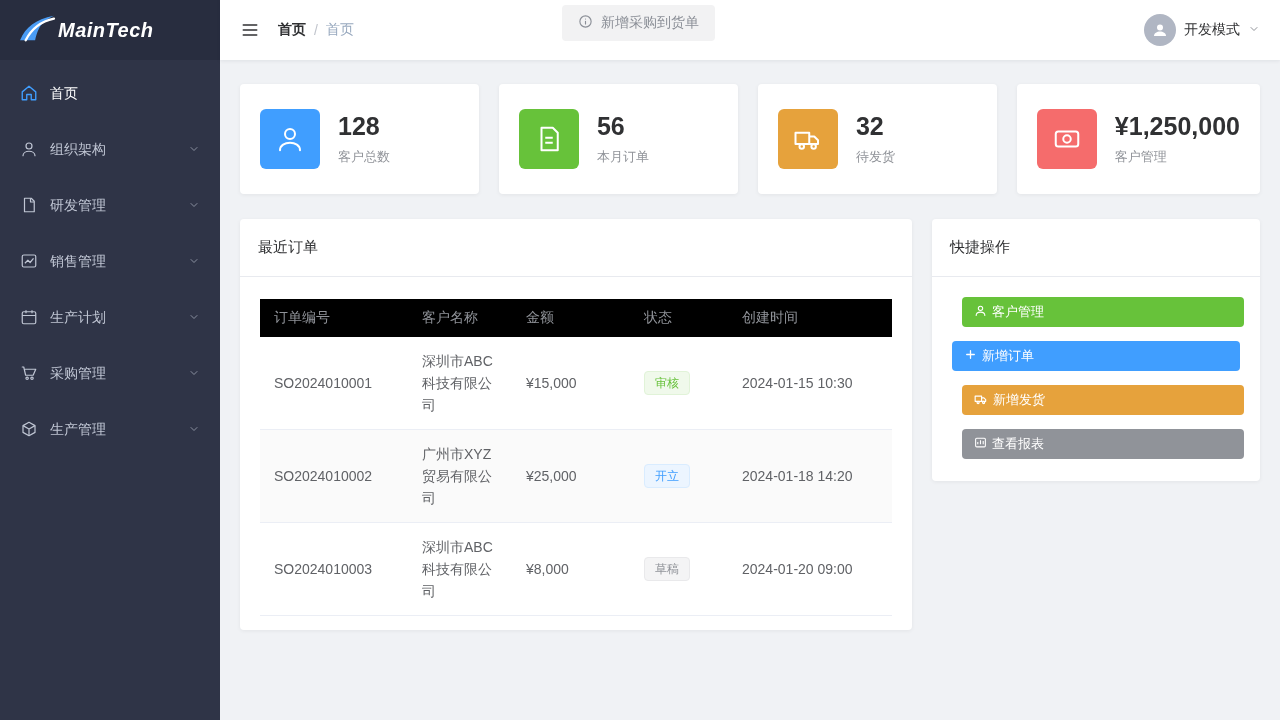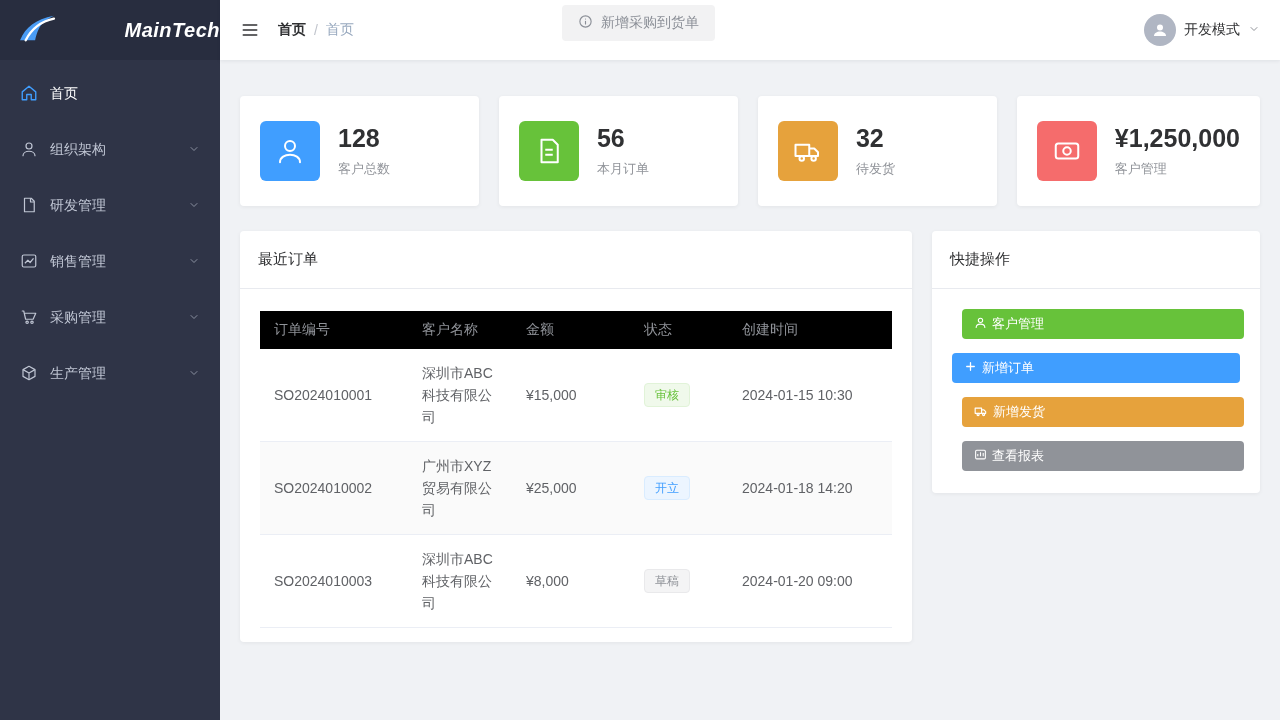--- a/index.html
+++ b/index.html
@@ -1,21 +1,21 @@
 <!DOCTYPE html>
 <html><head>
 <meta charset="utf-8">
 <style>
   * { margin:0; padding:0; box-sizing:border-box; }
   html,body { width:1280px; height:720px; overflow:hidden; }
   body { font-family:"Liberation Sans","DejaVu Sans",sans-serif; display:flex; background:#f0f2f5; color:#303133; }
 
   
   .sidebar { width:220px; height:720px; background:#2f3447; flex-shrink:0; display:flex; flex-direction:column; }
-  .logo { height:60px; background:#282d3f; display:flex; align-items:center; padding-left:16px; gap:12px;justify-content:space-between; }
+  .logo { height:60px; background:#282d3f; display:flex; align-items:center; padding-left:16px; gap:0; }
   .logo-text { color:#fff; font-size:20px; font-weight:700; font-style:italic; letter-spacing:.5px; }
   .nav { padding-top:6px; }
   .nav-item { height:56px; display:flex; align-items:center; padding:0 20px; gap:12px; color:#c0c6d4; font-size:14px; cursor:pointer; }
   .nav-item svg { flex-shrink:0; }
   .nav-item .chev { margin-left:auto; color:#8a90a0; }
   .nav-item.active { color:#ffffff; }
   .nav-item.active .ic { color:#409EFF; }
 
   
   .main { flex:1; display:flex; flex-direction:column; }
@@ -27,21 +27,21 @@
   .bc-last { color:#97a8be; }
   .notice-btn { position:absolute; left:342px; top:5px; height:36px; background:#f2f2f3; border:none; border-radius:4px; display:flex; align-items:center; gap:8px; padding:0 16px; font-size:14px; color:#8b8f97; cursor:pointer; }
   .user-area { margin-left:auto; display:flex; align-items:center; gap:8px; cursor:pointer; }
   .avatar { width:32px; height:32px; border-radius:50%; background:#b0b6c3; display:flex; align-items:center; justify-content:center; color:#fff; }
   .user-name { font-size:14px; color:#303133; }
   .caret { color:#909399; }
 
   .content { flex:1; padding:20px; overflow:hidden; }
 
   
-  .stats-row { display:flex; gap:20px; margin-top:16px; }
+  .stats-row { display:flex; gap:20px; margin-top:4px; }
   .stat-card { flex:1; height:110px; background:#fff; border-radius:4px; box-shadow:0 1px 4px rgba(0,0,0,.06); display:flex; align-items:center; padding:0 20px; }
   .stat-icon { width:60px; height:60px; border-radius:6px; display:flex; align-items:center; justify-content:center; color:#fff; margin-right:18px; flex-shrink:0; }
   .stat-value { font-size:25px; font-weight:700; color:#303133; }
   .stat-label { font-size:13px; color:#909399; margin-top:7px; }
 
   
   .panels { display:flex; gap:20px; margin-top:25px; align-items:flex-start; }
   .card { background:#fff; border-radius:4px; box-shadow:0 1px 4px rgba(0,0,0,.06); overflow:hidden; }
   .card-header { padding:19px 18px; font-size:15px; color:#303133; border-bottom:1px solid #e8eaef;font-family:Liberation Mono, monospace; }
   .orders-card { width:672px; }
@@ -111,20 +111,30 @@
       <span class="ic"><svg width="18" height="18" viewBox="0 0 24 24" fill="none" stroke="currentColor" stroke-width="1.6" stroke-linejoin="round">
             <rect x="3" y="4" width="18" height="16" rx="2"></rect>
             <path d="M6.5 15l4-4 3 3 4.5-5.5"></path>
           </svg></span>
       <span>销售管理</span>
       <span class="chev"><svg width="12" height="12" viewBox="0 0 24 24" fill="none" stroke="currentColor" stroke-width="2" stroke-linecap="round">
             <path d="M6 9l6 6 6-6"></path>
           </svg></span>
     </div>
 
+    <div class="nav-item">
+      <span class="ic"><svg width="18" height="18" viewBox="0 0 24 24" fill="none" stroke="currentColor" stroke-width="1.6" stroke-linejoin="round">
+            <rect x="3" y="5" width="18" height="16" rx="2"></rect>
+            <path d="M3 10h18M8 3v4M16 3v4"></path>
+          </svg></span>
+      <span>生产计划</span>
+      <span class="chev"><svg width="12" height="12" viewBox="0 0 24 24" fill="none" stroke="currentColor" stroke-width="2" stroke-linecap="round">
+            <path d="M6 9l6 6 6-6"></path>
+          </svg></span>
+    </div>
 
     <div class="nav-item">
       <span class="ic"><svg width="18" height="18" viewBox="0 0 24 24" fill="none" stroke="currentColor" stroke-width="1.6" stroke-linecap="round" stroke-linejoin="round">
             <path d="M3 4h2l2.5 11h10L21 7H7"></path>
             <circle cx="9.5" cy="19" r="1.6"></circle>
             <circle cx="16" cy="19" r="1.6"></circle>
           </svg></span>
       <span>采购管理</span>
       <span class="chev"><svg width="12" height="12" viewBox="0 0 24 24" fill="none" stroke="currentColor" stroke-width="2" stroke-linecap="round">
             <path d="M6 9l6 6 6-6"></path>

